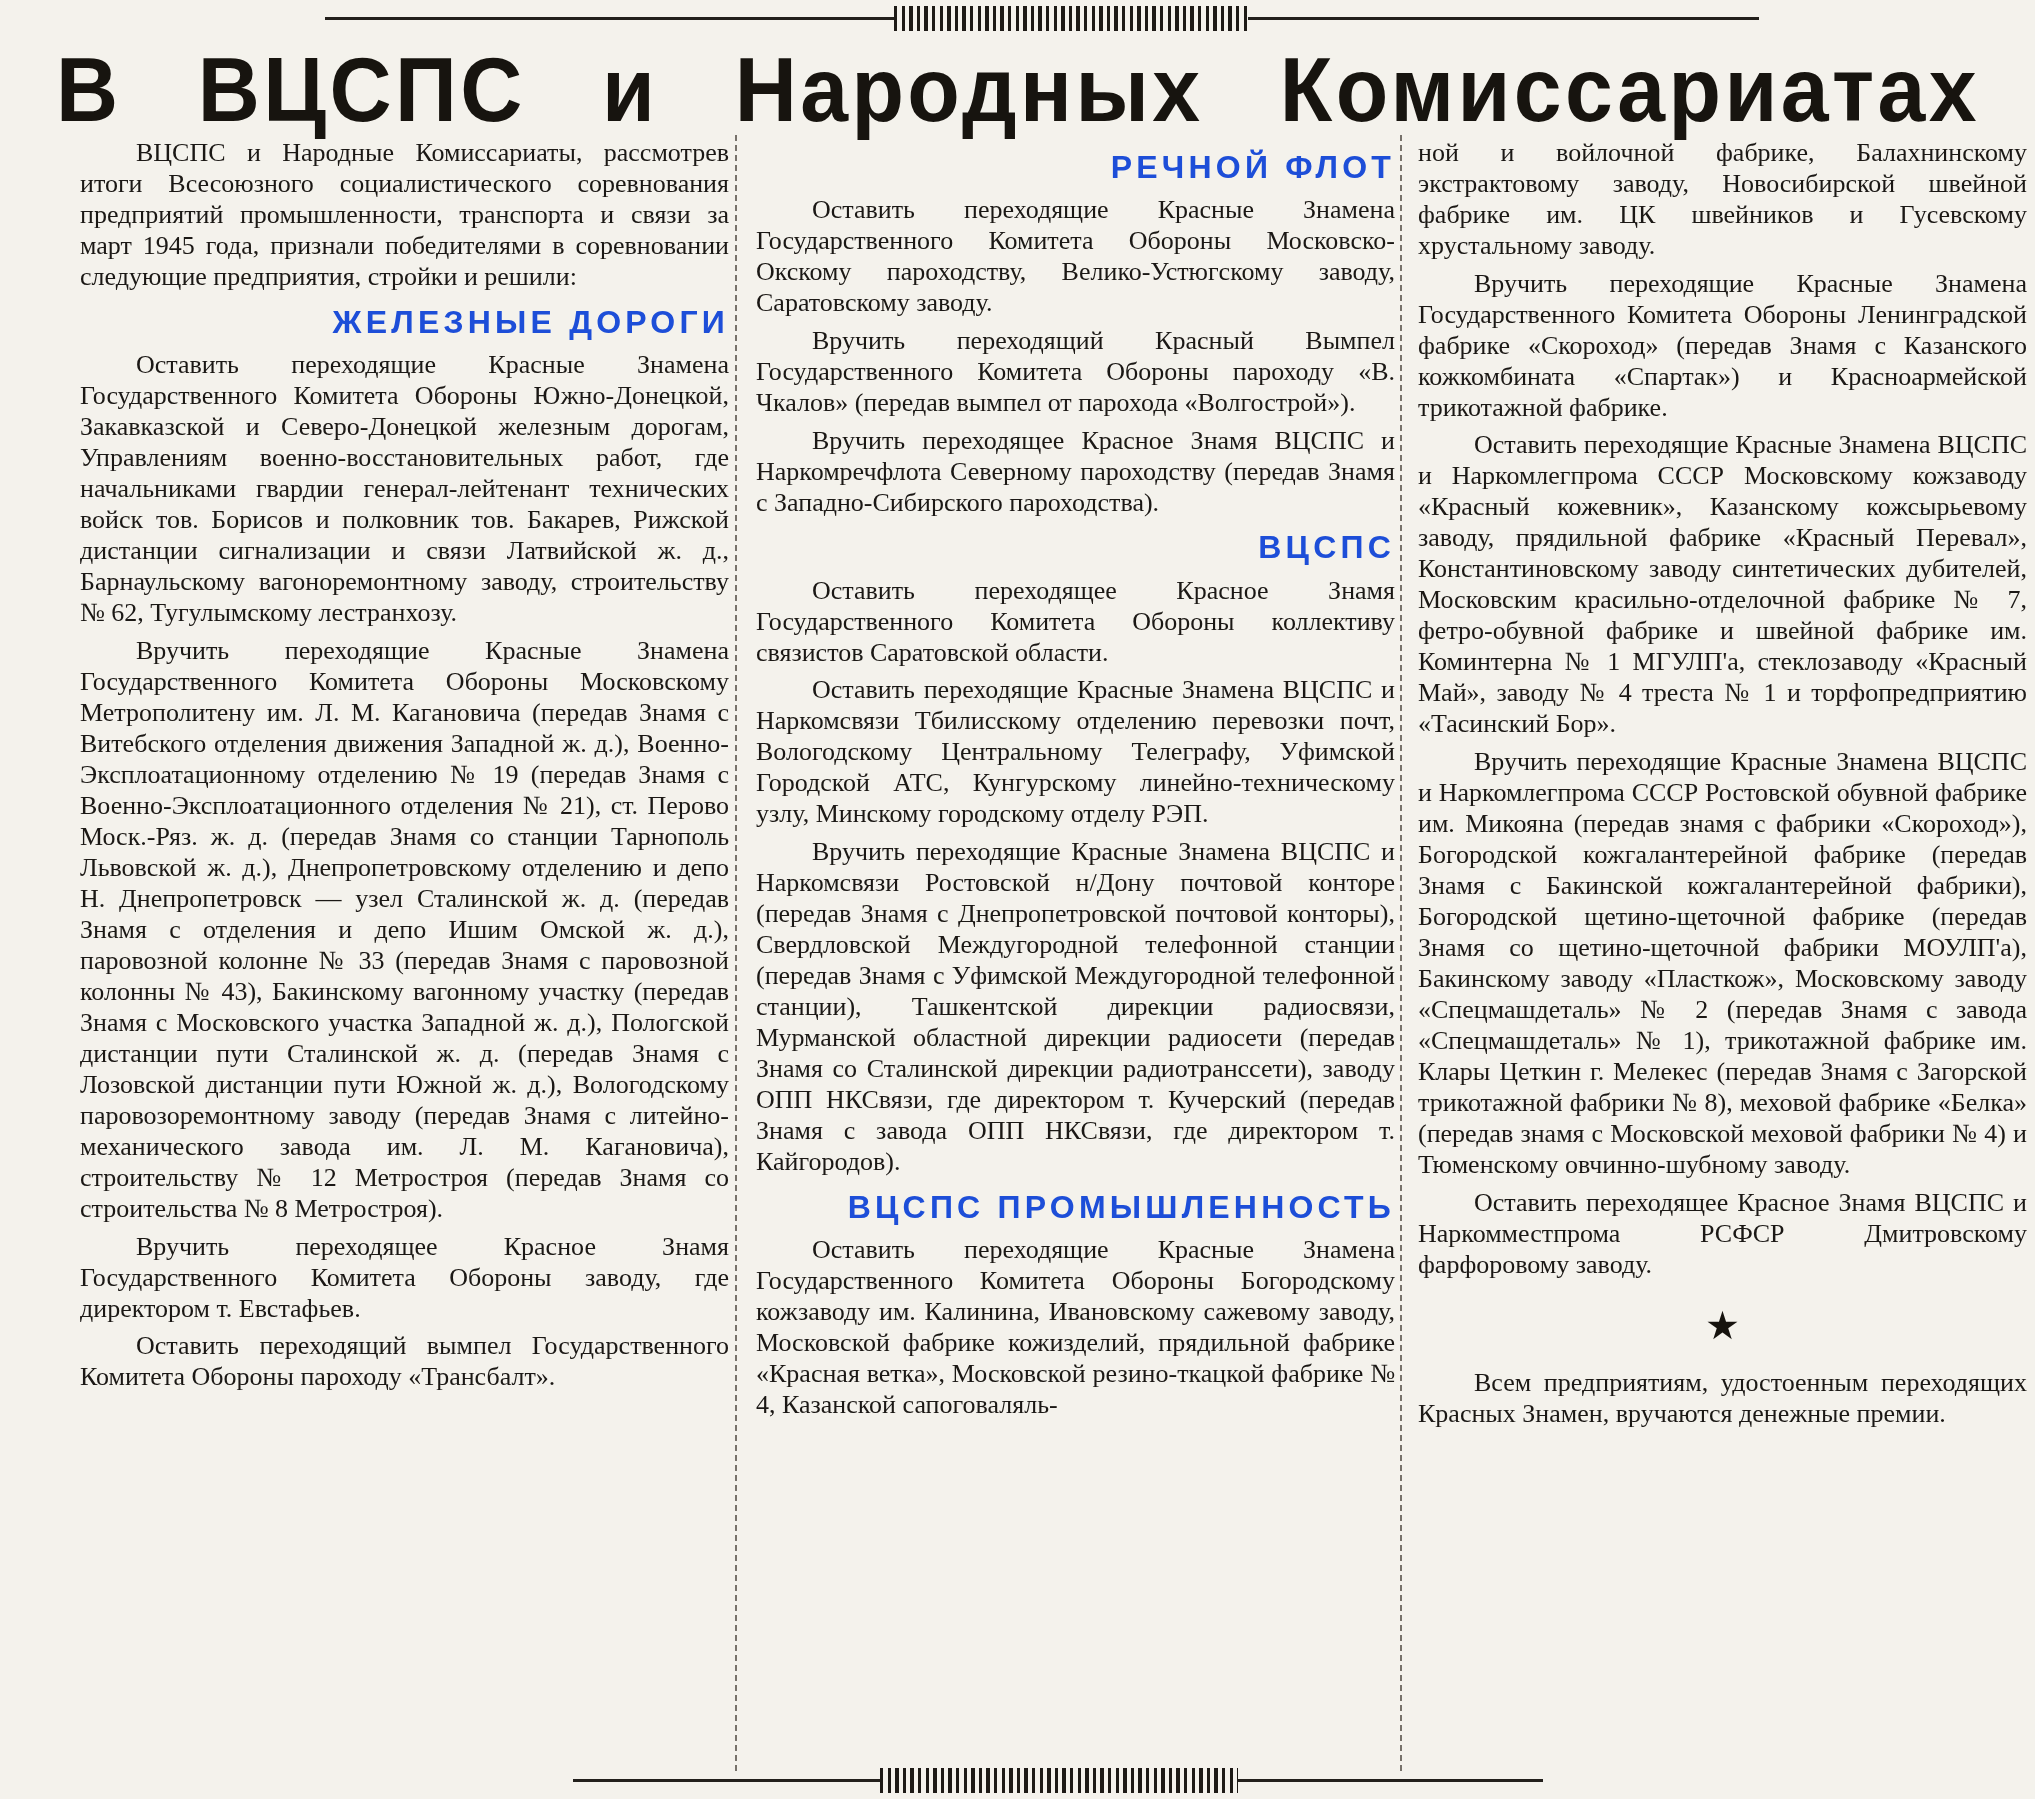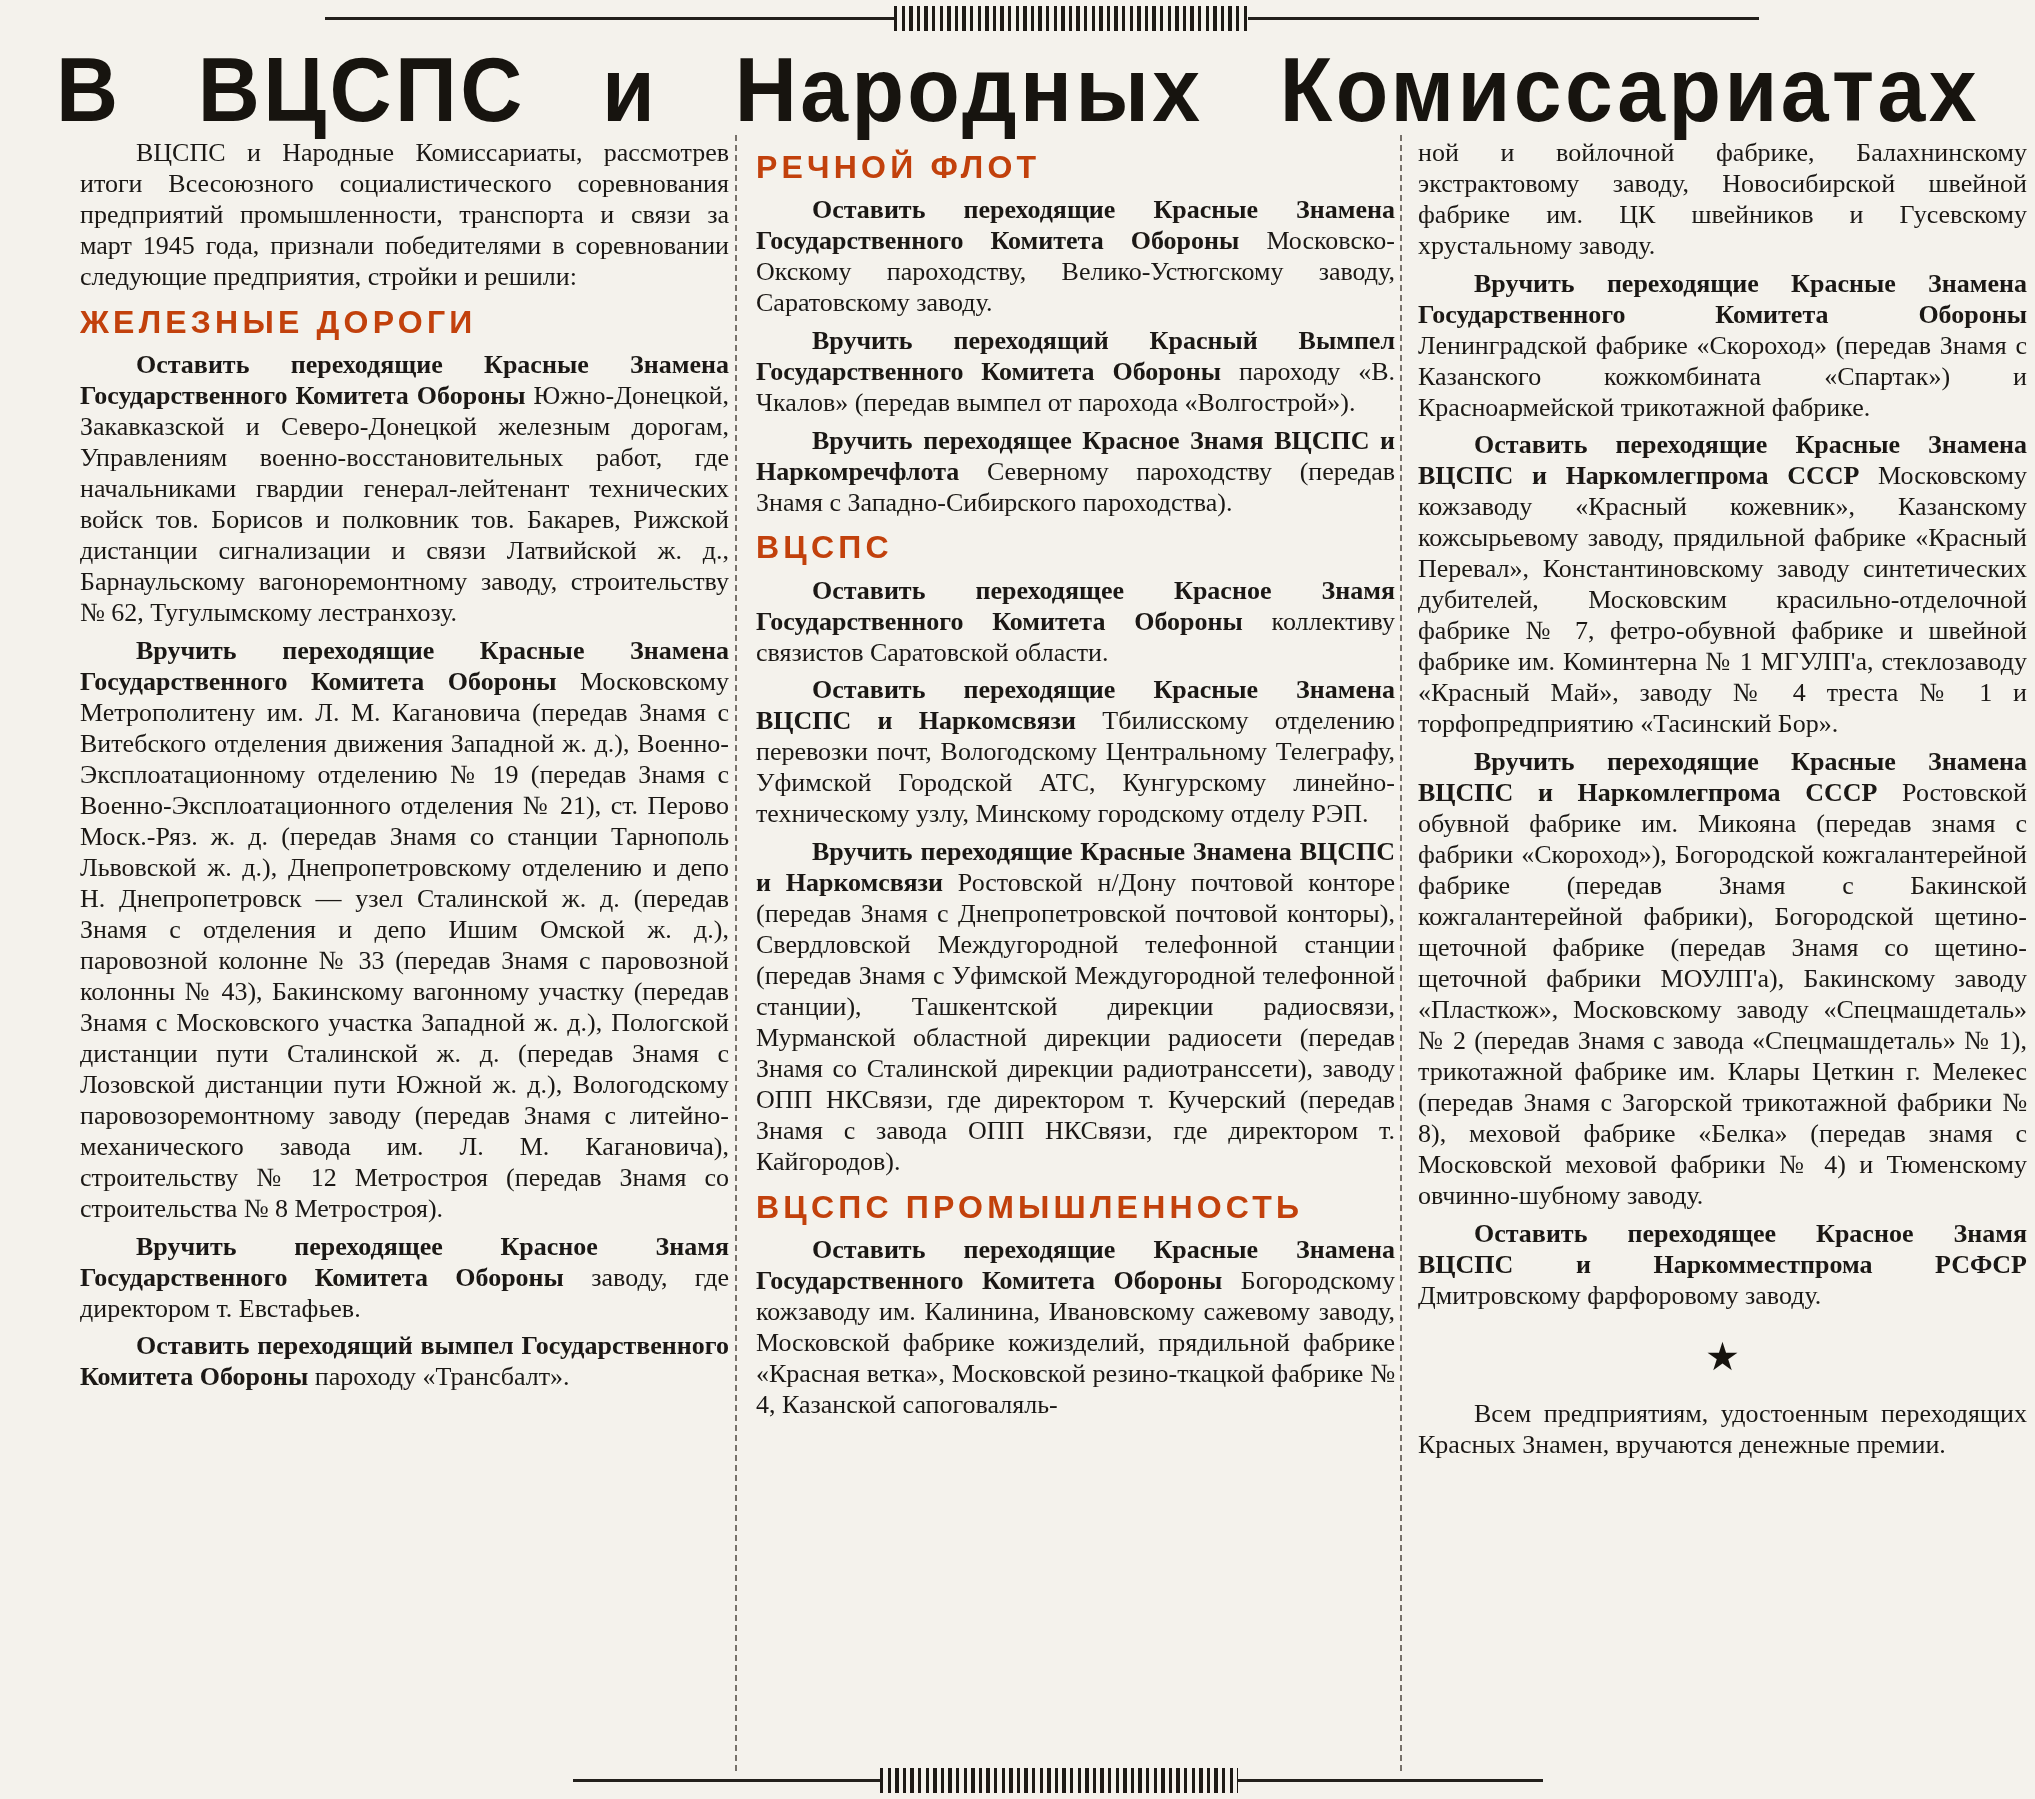--- a/index.html
+++ b/index.html
@@ -46,30 +46,30 @@
   .divider {
     position: absolute; top: 135px; height: 1636px; width: 0;
     border-left: 2.5px dashed #59534b;
     opacity: .8;
   }
   .divider-1 { left: 735px; }
   .divider-2 { left: 1400px; }
 
   p.para { margin: 0 0 6.7px 0; text-indent: 56px; }
   p.cont { text-indent: 0; }
-  .lead { font-weight: bold; }
+  .lead { font-weight: normal; }
 
   h2.heading {
     font-family: "Liberation Sans", sans-serif;
     font-weight: bold;
     font-size: 32px; line-height: 37px;
     letter-spacing: 4.2px;
-    text-align: left; text-indent: 0;
+    text-align: right; text-indent: 0;
     margin: 11.8px 0 8.4px 0;
-    color: #c2410c;
+    color: #1d4ed8;
   }
 
   .star-block {
     text-align: center; text-indent: 0;
     font-size: 39px; line-height: 42px;
     margin: 25px 0 20px 0;
     color: #16130e;
   }
 </style>
 </head>

